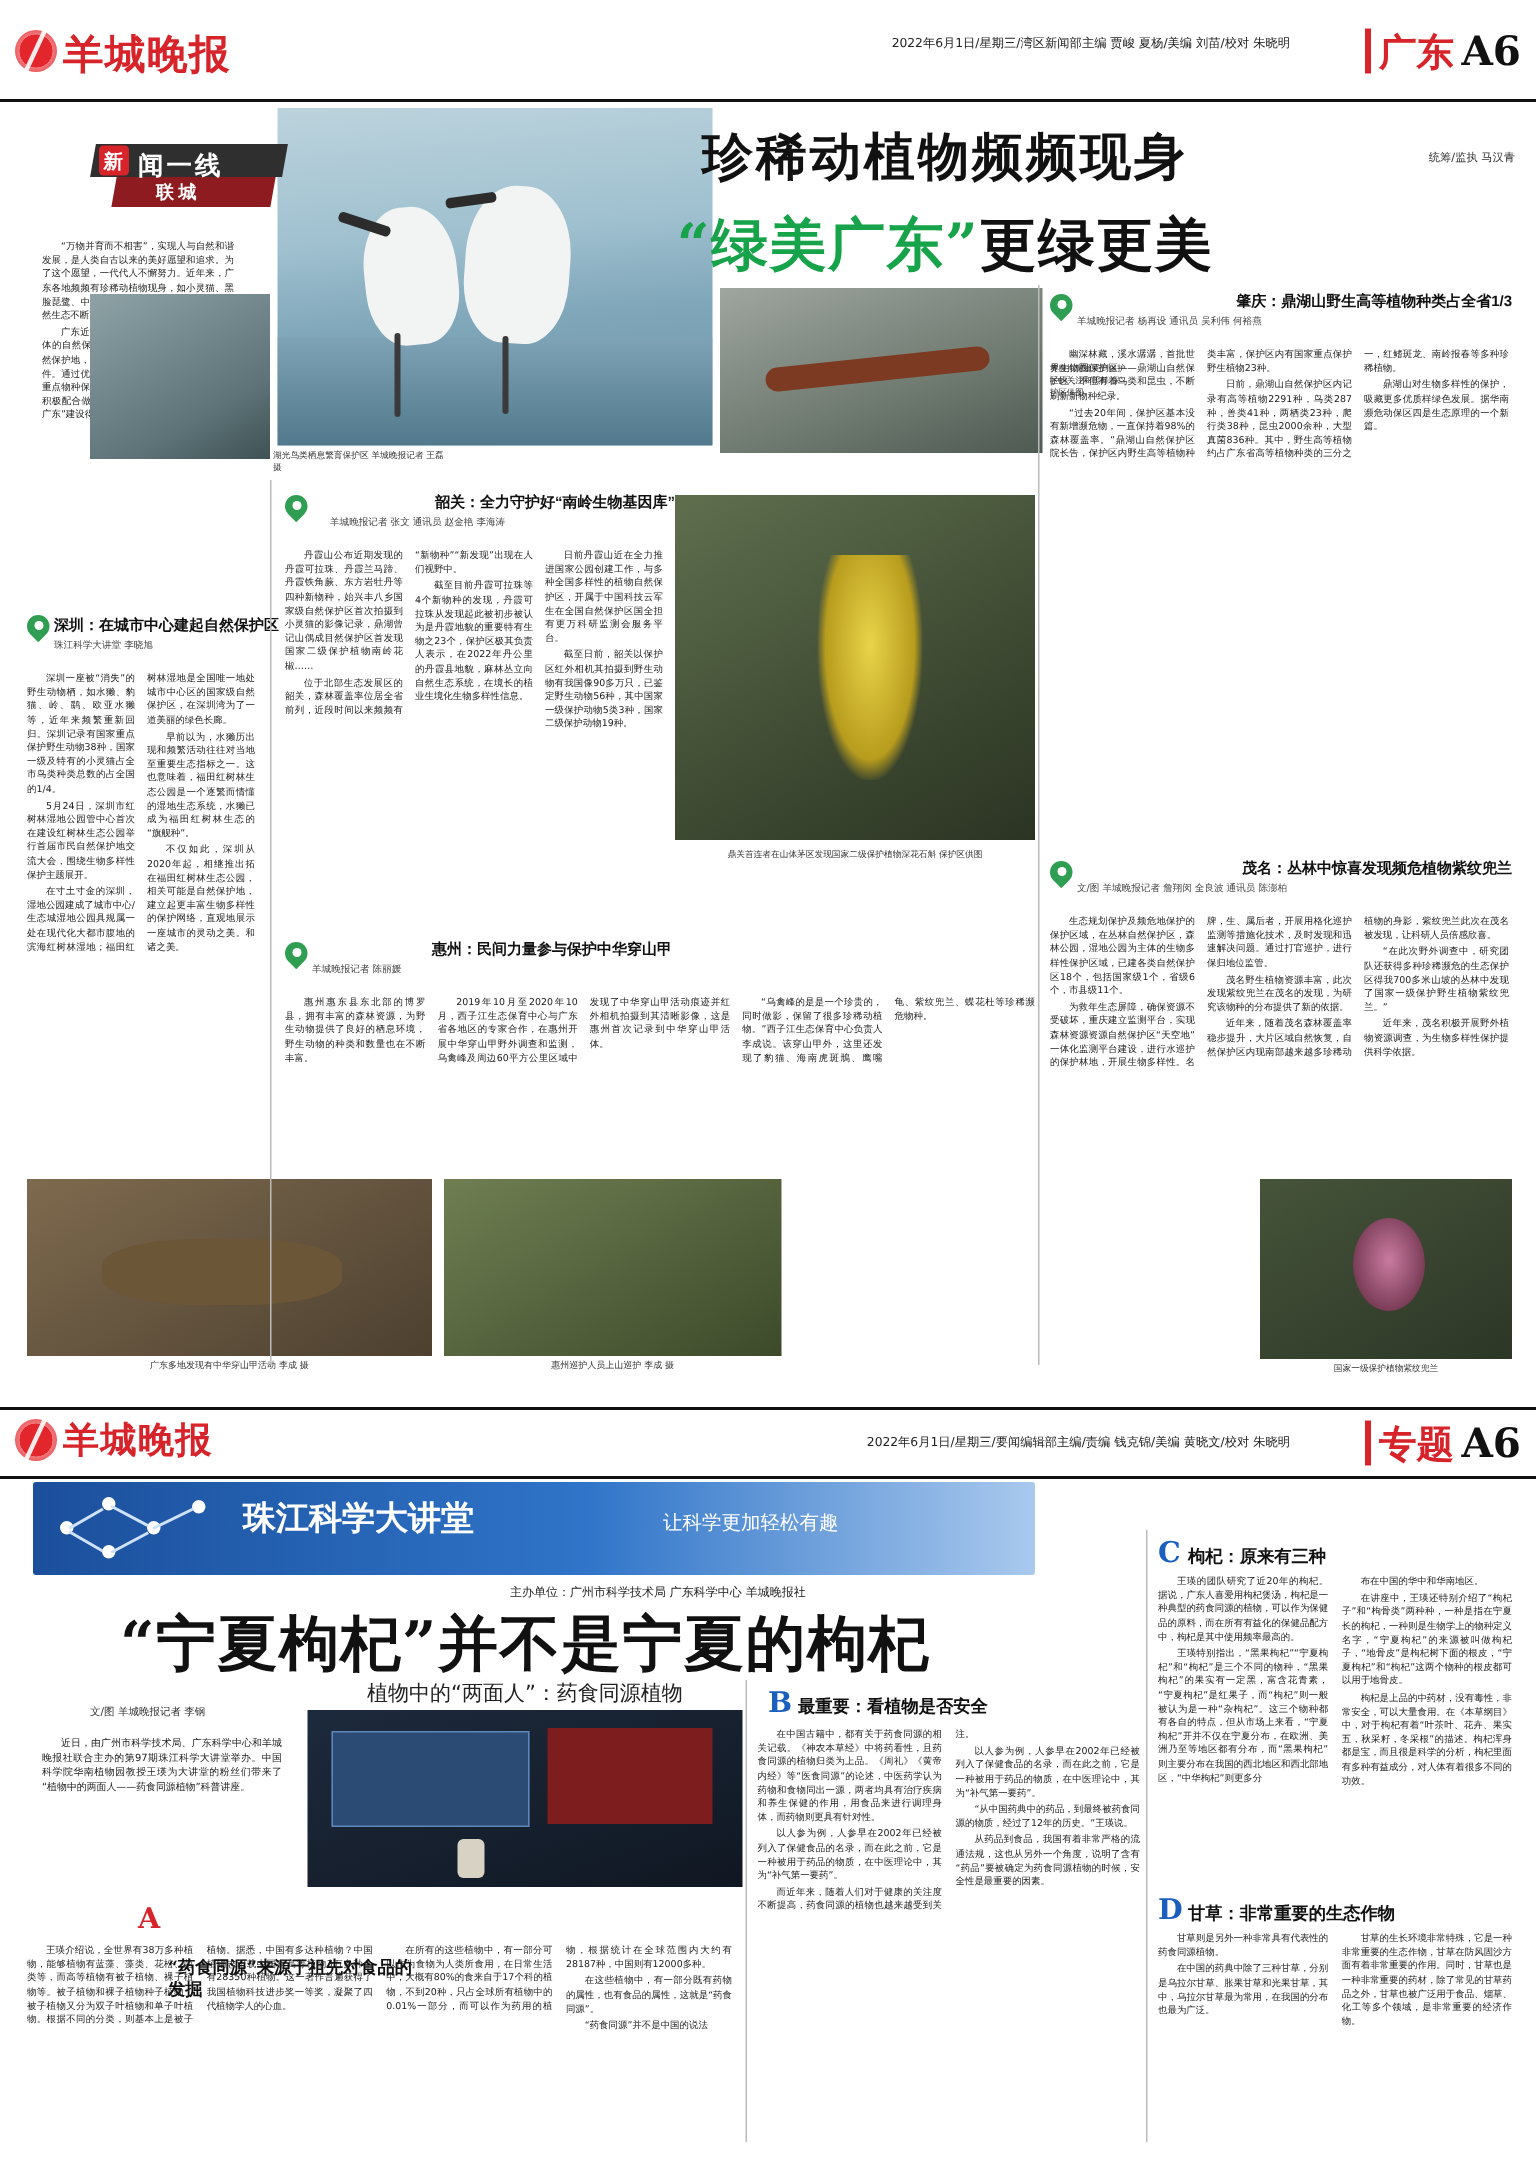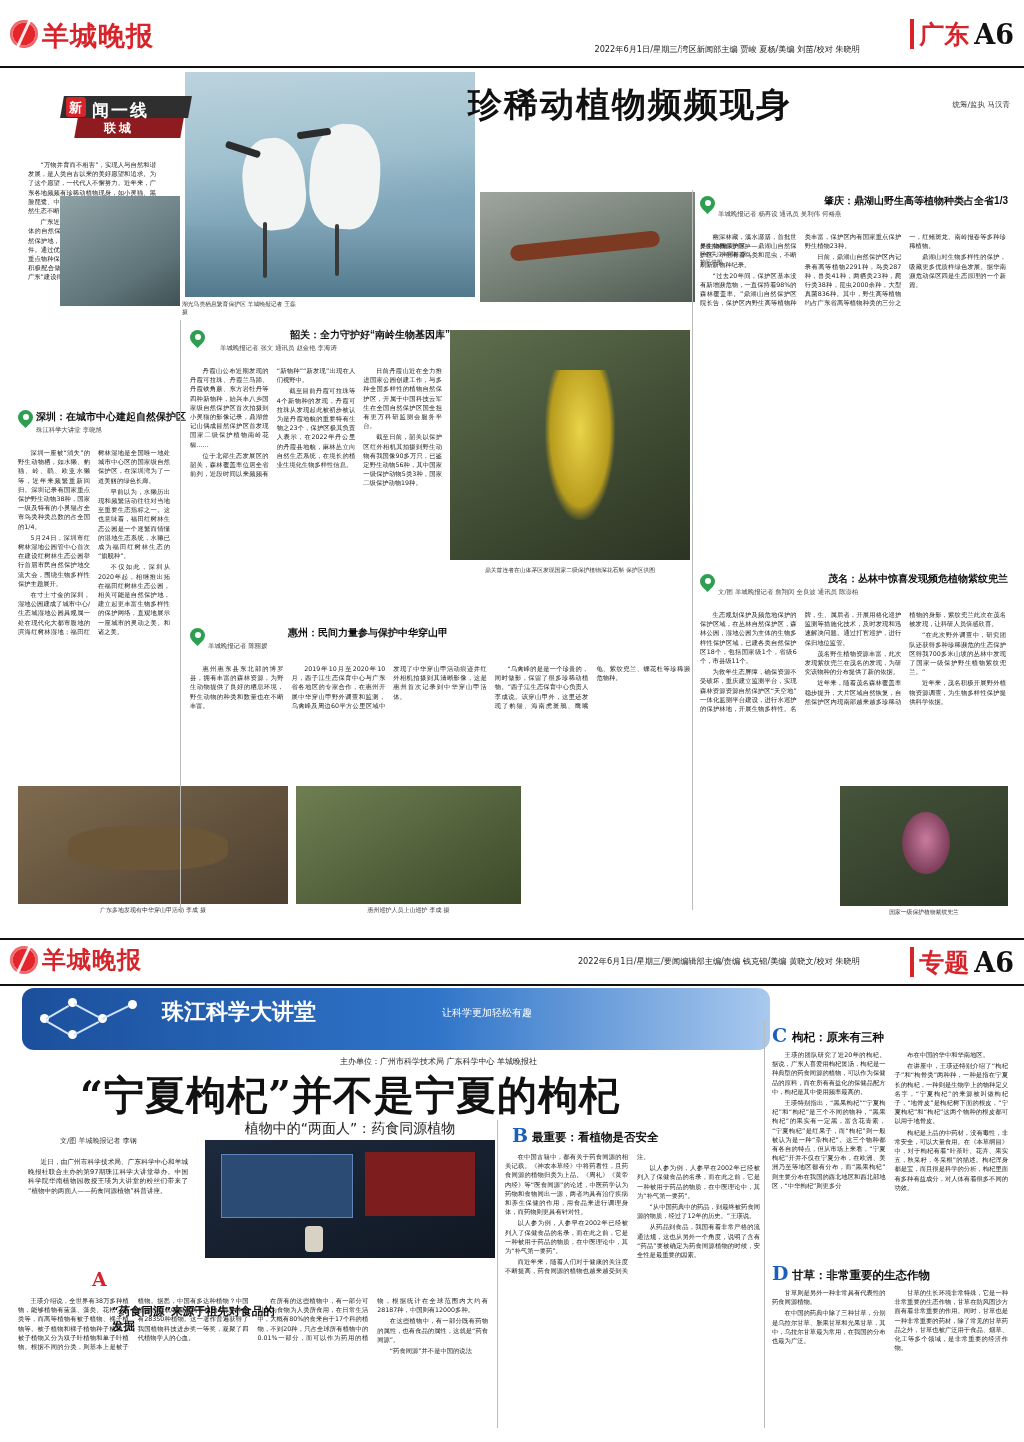--- a/index.html
+++ b/index.html
@@ -14,21 +14,21 @@
 
   
   .masthead{position:absolute;left:0;top:0;width:1024px;height:66px;border-bottom:2px solid #111;}
   .logo{position:absolute;left:8px;top:18px;width:150px;height:34px;}
   .logo .sun{position:absolute;left:2px;top:2px;width:28px;height:28px;border-radius:50%;
     background:radial-gradient(circle at 50% 50%,#e2262c 0%,#e2262c 55%,#f0797c 56%,#e2262c 100%);}
   .logo .sun:before{content:"";position:absolute;left:12px;top:-4px;width:3px;height:36px;
     background:#fff;transform:rotate(25deg);opacity:.9;}
   .logo .name{position:absolute;left:34px;top:0px;font-size:27px;font-weight:bold;color:#d6242a;
     letter-spacing:1px;font-family:"DejaVu Serif","Liberation Serif",serif;}
-  .headline-meta{position:absolute;left:430px;top:44px;width:430px;text-align:right;font-size:8.2px;color:#222;}
+  .headline-meta{position:absolute;left:430px;top:23px;width:430px;text-align:right;font-size:8.2px;color:#222;}
   .sect{position:absolute;right:10px;top:14px;height:40px;display:flex;align-items:center;}
   .sect .bar{width:4px;height:30px;background:#d6242a;margin-right:5px;}
   .sect .nm{font-size:25px;font-weight:bold;color:#d6242a;font-family:"DejaVu Serif","Liberation Serif",serif;}
   .sect .pg{font-size:27px;font-weight:bold;color:#111;margin-left:5px;font-family:"DejaVu Serif","Liberation Serif",serif;}
 
   
   .hero-img{position:absolute;left:185px;top:72px;width:290px;height:225px;
     background:linear-gradient(175deg,#bcd3dd 0%,#9fc0cf 38%,#7fa6b9 62%,#6b93a8 100%);overflow:hidden;}
   .hero-img .water{position:absolute;left:0;bottom:0;width:100%;height:72px;background:linear-gradient(180deg,#7fa3b6,#51788c);}
   .bird{position:absolute;background:#f2f4f3;border-radius:45% 45% 40% 40%;}
@@ -57,28 +57,28 @@
   .pin{position:absolute;width:15px;height:20px;}
   .pin:before{content:"";position:absolute;left:0;top:0;width:15px;height:15px;border-radius:50% 50% 50% 0;
     background:#2f9e52;transform:rotate(-45deg);}
   .pin:after{content:"";position:absolute;left:4.6px;top:4.4px;width:6px;height:6px;border-radius:50%;background:#fff;}
   .pin-title{font-size:10px;font-weight:bold;color:#111;font-family:Liberation Sans, sans-serif;text-align:right;}
   .pin-sub{font-size:6.4px;color:#444;margin-top:2px;}
 
   
   .masthead2{position:absolute;left:0;top:938px;width:1024px;height:44px;border-top:2px solid #111;border-bottom:2px solid #111;}
 
-  .forum{position:absolute;left:22px;top:988px;width:748px;height:62px;
-    background:linear-gradient(90deg,#1b4f9c,#2f74c8 55%,#a9c9ee);border-radius:12px;overflow:hidden;}
+  .forum{position:absolute;left:22px;top:988px;width:668px;height:62px;
+    background:linear-gradient(90deg,#1b4f9c,#2f74c8 55%,#a9c9ee);border-radius:2px;overflow:hidden;}
   .forum .mol{position:absolute;left:18px;top:8px;width:110px;height:46px;}
   .forum .dot{position:absolute;width:9px;height:9px;background:#fff;border-radius:50%;}
   .forum .ln{position:absolute;height:1.6px;background:#cfe2fa;transform-origin:left center;}
   .forum .ftxt{position:absolute;left:140px;top:9px;font-size:22px;font-weight:bold;color:#fff;
     font-family:"DejaVu Serif","Liberation Serif",serif;}
-  .forum .fsub{position:absolute;left:420px;top:18px;font-size:10px;color:#fff;}
+  .forum .fsub{position:absolute;left:420px;top:18px;font-size:13px;color:#fff;}
   .forum-host{position:absolute;left:340px;top:1056px;font-size:8px;color:#222;}
 
   .bigtitle2{position:absolute;left:20px;top:1068px;width:660px;text-align:center;
     font-size:40px;font-weight:bold;color:#111;font-family:"DejaVu Serif","Liberation Serif",serif;letter-spacing:1px;}
   .subtitle2{position:absolute;left:20px;top:1120px;width:660px;text-align:center;font-size:14px;color:#222;}
 
   .sec-letter{font-size:19px;font-weight:bold;font-family:"DejaVu Serif","Liberation Serif",serif;}
   .sec-head{font-size:11.5px;font-weight:bold;color:#111;font-family:"DejaVu Serif","Liberation Serif",serif;}
 
   .ph{position:absolute;overflow:hidden;background:#888;}
@@ -116,20 +116,23 @@
     <div class="blk"></div>
     <div class="blk2"></div>
     <div class="red"></div>
     <div style="position:absolute;left:7px;top:3px;font-size:13px;color:#fff;font-weight:bold;">新</div>
     <div class="l1">闻一线</div>
     <div class="l2">联城</div>
   </div>
 
   <div class="big-title">
     <div class="t1">珍稀动植物频频现身</div>
+    <div class="t2">
+      <span class="g">“绿美广东”</span><span>更绿更美</span>
+    </div>
   </div>
   <div class="byline">统筹/监执 马汉青</div>
 
   <div class="r txt" style="left:28px;top:160px;width:128px;">
     <p>“万物并育而不相害”，实现人与自然和谐发展，是人类自古以来的美好愿望和追求。为了这个愿望，一代代人不懈努力。近年来，广东各地频频有珍稀动植物现身，如小灵猫、黑脸琵鹭、中华穿山甲、桫椤群等，正是广东自然生态不断改善的结果。</p>
     <p>广东近年来持续全面推进以国家公园为主体的自然保护地体系建设，已建立1361个自然保护地，为动植物提供了得天独厚的生存条件。通过优化生物多样性保护空间格局，实施重点物种保护工程，加快创建南岭国家公园，积极配合做好国家植物园体系建设，把“绿美广东”建设得更绿更美。</p>
     <p style="text-align:right">（夏杨）</p>
   </div>
   <div class="r cap" style="left:182px;top:300px;width:120px;font-size:5.8px;line-height:8px;">
     <span>湖光鸟类栖息繁育保护区</span>

